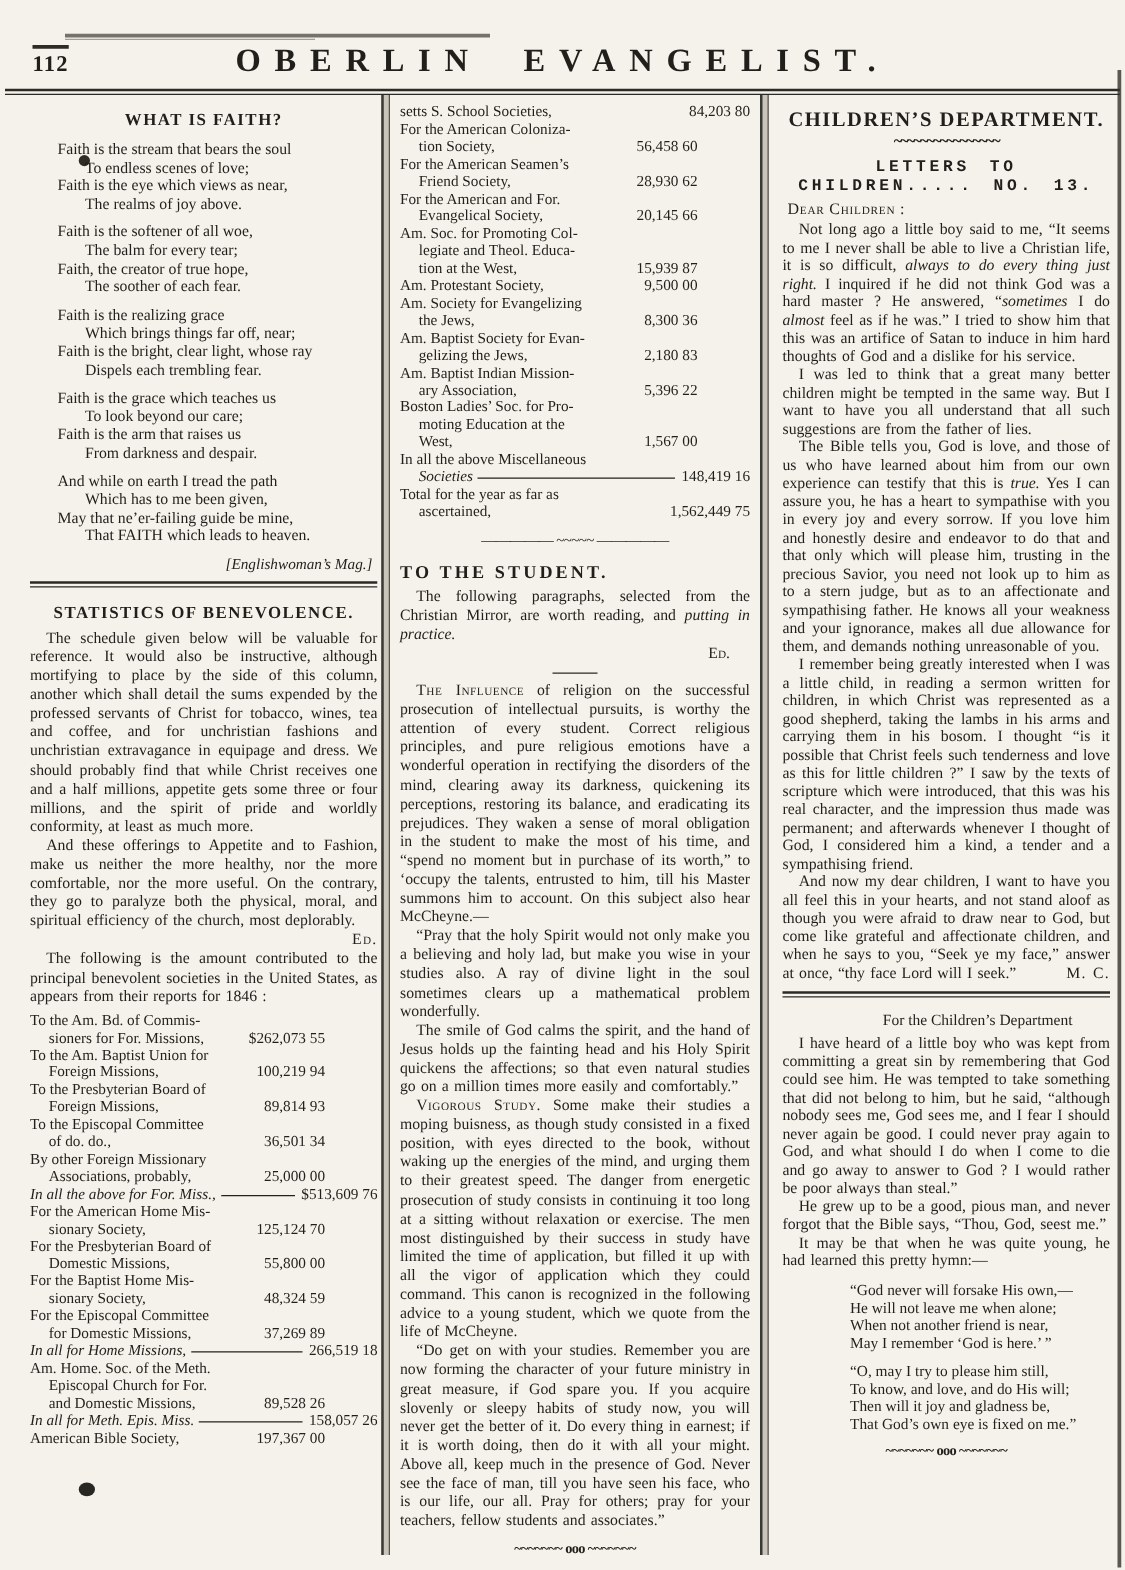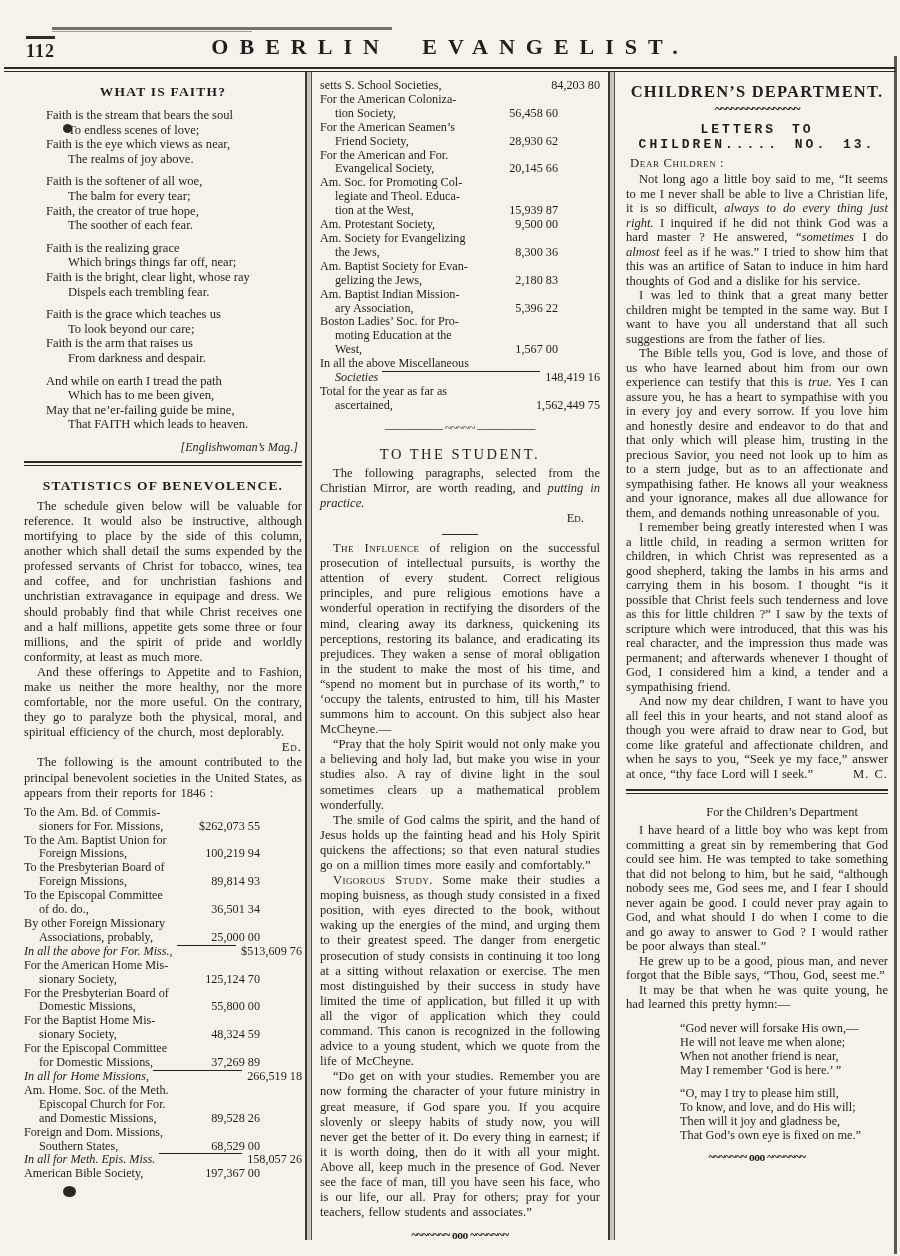--- a/index.html
+++ b/index.html
@@ -2,32 +2,32 @@
 <html><head>
 <meta charset="utf-8">
 <style>
   html,body{margin:0;padding:0;background:#dedbd2;}
   .page{position:relative;width:900px;height:1256px;margin:0 auto;background:#f4f2ea;
         font-family:"Liberation Serif",serif;color:#211f1b;overflow:hidden;}
   
   .top-smudge{position:absolute;top:27px;left:52px;width:340px;height:3px;background:#4a473f;opacity:.75;}
   .top-smudge2{position:absolute;top:31px;left:52px;width:200px;height:1px;background:#6a675e;opacity:.6;}
   .pageno{position:absolute;top:36px;left:26px;font-size:18px;font-weight:700;letter-spacing:1px;border-top:3px solid #2d2b26;padding-top:2px;}
-  .masthead{padding-top:34px;text-align:center;font-size:22px;font-weight:700;letter-spacing:11px;word-spacing:16px;}
+  .masthead{padding-top:34px;text-align:center;font-size:26px;font-weight:700;letter-spacing:11px;word-spacing:16px;}
   .mast-rule{margin:7px 4px 0 4px;border-top:2.5px solid #2b2a25;border-bottom:1px solid #2b2a25;height:2px;}
   
   .cols{display:flex;align-items:stretch;padding:0 6px 0 24px;height:1168px;}
   .col{overflow:hidden;}
   .col1{width:278px;}
   .col2{width:280px;padding:0 5px;}
   .col3{flex:1;padding:0 6px 0 8px;}
   .colsep{width:4px;margin:0 3px;border-left:2px solid #3b3933;border-right:1px solid #55524a;background:#c9c5ba;}
   
   .h-small{text-align:center;font-weight:700;font-size:13.5px;letter-spacing:1.2px;margin:12px 0 5px;}
-  .h-med{text-align:center;font-weight:400;font-size:14.5px;letter-spacing:2.5px;margin:10px 0 3px;}
+  .h-med{text-align:left;font-weight:700;font-size:14.5px;letter-spacing:2.5px;margin:10px 0 3px;}
   .h-big{text-align:center;font-weight:700;font-size:16.5px;letter-spacing:1.2px;margin:10px 0 2px;}
   .h-letters{text-align:center;font-weight:700;font-size:13px;letter-spacing:3px;word-spacing:5px;margin:9px 0 4px;font-family:Liberation Mono, monospace;}
   
   .para{margin:0;text-align:justify;font-size:12.6px;line-height:15.1px;text-indent:13px;word-spacing:1px;display:flow-root;}
   .col3 .para{line-height:14.5px;font-family:Liberation Serif, serif;}
   .i{font-style:italic;}
   .sc{font-variant:small-caps;letter-spacing:.4px;}
   .sig{float:right;letter-spacing:1px;}
   .edline{text-align:right;font-variant:small-caps;font-size:12.6px;padding-right:16px;line-height:15px;}
   .salutation{font-variant:small-caps;font-size:12.8px;letter-spacing:.6px;padding-left:4px;margin:3px 0 1px;}
@@ -45,21 +45,21 @@
   .drule.thin{border-top-width:2px;margin:8px 0 4px;}
   .srule{width:36px;border-top:1.3px solid #2b2a25;margin:8px auto 6px;}
   .wavy{text-align:center;font-weight:700;font-size:13px;letter-spacing:-1.5px;line-height:9px;margin:1px 0 5px;}
   .ooo{text-align:center;font-weight:700;font-size:11.5px;letter-spacing:-.5px;margin:9px 0 3px;}
   .lbreak{text-align:center;font-size:12px;letter-spacing:-.5px;margin:8px 0 2px;}
   
   .ledger{margin-top:5px;font-size:12.2px;}
   .lrow.it .llbl{font-style:italic;}
   .lline{line-height:13.9px;white-space:nowrap;}
   .cont{padding-left:15px;}
-  .flex{display:flex;align-items:flex-start;white-space:normal;}
+  .flex{display:flex;align-items:center;white-space:normal;}
   .llbl{white-space:nowrap;}
   .fillsp{flex:1;}
   .dashfill{flex:1;position:relative;margin:0 2px;min-width:12px;}
   .dashfill::after{content:"";position:absolute;left:2px;right:3px;top:58%;border-top:1.3px solid #24221e;}
   .amt{white-space:nowrap;text-align:right;min-width:84px;font-style:normal;}
   .tot{white-space:nowrap;text-align:right;min-width:42px;font-style:normal;}
   
   .edge-line{position:absolute;right:3px;top:56px;bottom:2px;width:3px;background:#33312b;opacity:.8;}
   .blot1{position:absolute;left:63px;top:124px;width:9px;height:9px;border-radius:50%;background:#17160f;opacity:.9;}
   .blot2{position:absolute;left:63px;top:1186px;width:13px;height:11px;border-radius:50%;background:#17160f;opacity:.92;}
@@ -221,29 +221,20 @@
           <div class="lrow">
             <div class="lline">Am. Home. Soc. of the Meth.</div>
             <div class="lline cont">Episcopal Church for For.</div>
             <div class="lline flex cont">
               <span class="llbl">and Domestic Missions,</span>
               <span class="fillsp"></span>
               <span class="amt">89,528 26</span>
               <span class="tot"></span>
             </div>
           </div>
-          <div class="lrow">
-            <div class="lline">Foreign and Dom. Missions,</div>
-            <div class="lline flex cont">
-              <span class="llbl">Southern States,</span>
-              <span class="fillsp"></span>
-              <span class="amt">68,529 00</span>
-              <span class="tot"></span>
-            </div>
-          </div>
           <div class="lrow it">
             <div class="lline flex">
               <span class="llbl">In all for Meth. Epis. Miss.</span>
               <span class="dashfill"></span>
               <span class="tot">158,057 26</span>
             </div>
           </div>
           <div class="lrow">
             <div class="lline flex">
               <span class="llbl">American Bible Society,</span>

